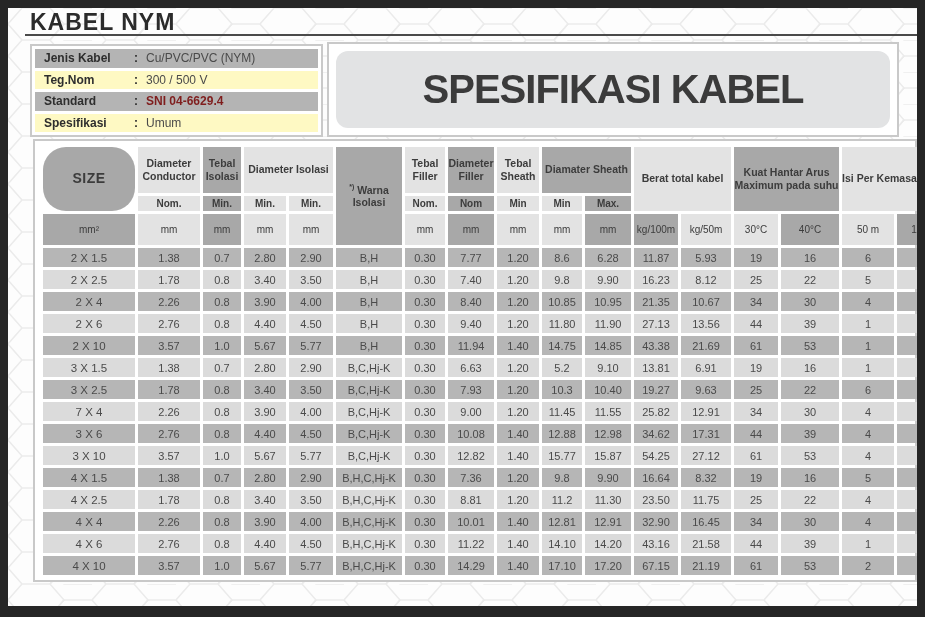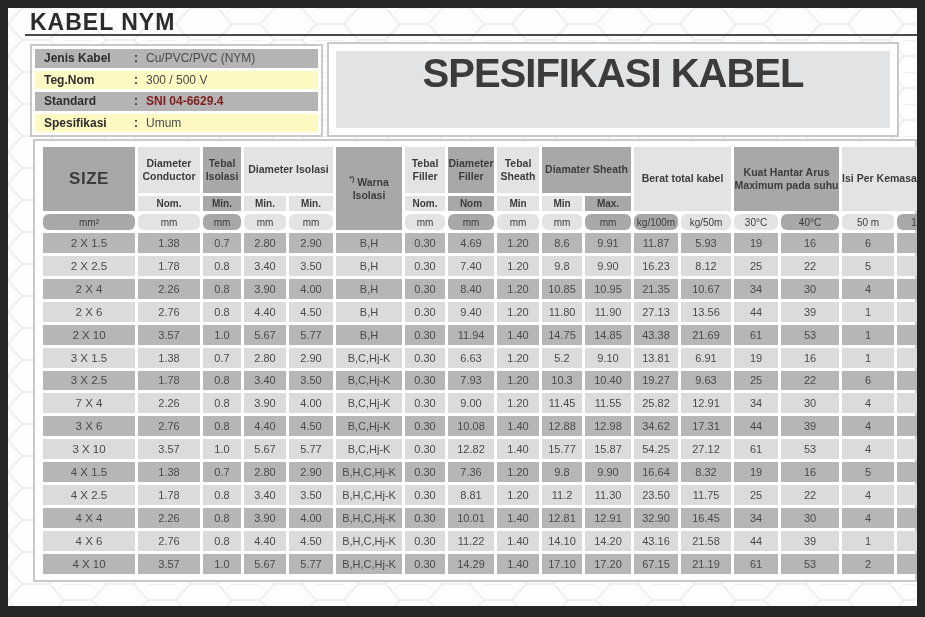--- a/index.html
+++ b/index.html
@@ -44,21 +44,21 @@
   .info-value.strong{font-weight:bold;color:#7f1d1d;}
 
   
   .heading-panel{
     position:absolute;left:319px;top:34px;width:572px;height:95px;
     box-sizing:border-box;background:#ffffff;border:2px solid #c9c9c9;
     padding:7px;
   }
   .heading-box{
     width:100%;height:100%;background:#e2e3e4;
-    display:flex;align-items:flex-start;justify-content:center;
+    display:flex;align-items:center;justify-content:center;border-radius:12px;
   }
   .page-heading{
     font-size:40px;font-weight:bold;letter-spacing:-1px;color:#3b3b3b;
   }
 
   
   .table-panel{
     position:absolute;left:25px;top:131px;width:884px;height:443px;
     box-sizing:border-box;background:#ffffff;border:2px solid #c9c9c9;
     padding:3px 5px;
@@ -67,23 +67,23 @@
     width:100%;height:100%;
     border-collapse:separate;border-spacing:3px;
     table-layout:fixed;
   }
   .spec th,.spec td{
     padding:0;text-align:center;vertical-align:middle;
     font-size:11px;color:#4a4a4a;font-weight:normal;
     overflow:hidden;
   }
   .spec th.grp{height:46px;font-size:10.5px;font-weight:bold;color:#3c3c3c;line-height:1.25;}
-  .spec th.size-h{font-size:17px;letter-spacing:.5px;}
+  .spec th.size-h{font-size:14px;letter-spacing:.5px;border-radius:23px;}
   .spec th.sub{height:15px;font-size:10px;font-weight:bold;color:#3c3c3c;margin-top:48px;}
-  .spec th.unit{height:16px;font-size:10px;font-weight:normal;color:#3c3c3c;border-radius:6px;}
+  .spec th.unit{height:31px;font-size:10px;font-weight:normal;color:#3c3c3c;}
   .hd-dk{background:#a8a8a8;}
   .hd-lt{background:#e3e3e3;}
   .spec tbody td{height:19px;}
   .spec tr.r-dk td{background:#b6b6b6;}
   .spec tr.r-lt td{background:#dbdbdb;}
   .spec td.size-c{font-size:11.5px;}
   .warna-cell sup{font-size:7px;vertical-align:super;}
 </style>
 </head>
 <body>
@@ -208,24 +208,24 @@
         </thead>
         <tbody id="spec-table-body">
             <tr class="r-dk">
               <td class="size-c">2 X 1.5</td>
               <td class="">1.38</td>
               <td class="">0.7</td>
               <td class="">2.80</td>
               <td class="">2.90</td>
               <td class="">B,H</td>
               <td class="">0.30</td>
-              <td class="">4.69</td>
+              <td class="">7.77</td>
               <td class="">1.20</td>
               <td class="">8.6</td>
-              <td class="">9.91</td>
+              <td class="">6.28</td>
               <td class="">11.87</td>
               <td class="">5.93</td>
               <td class="">19</td>
               <td class="">16</td>
               <td class="">6</td>
               <td class="">3</td>
             </tr>
             <tr class="r-lt">
               <td class="size-c">2 X 2.5</td>
               <td class="">1.78</td>

